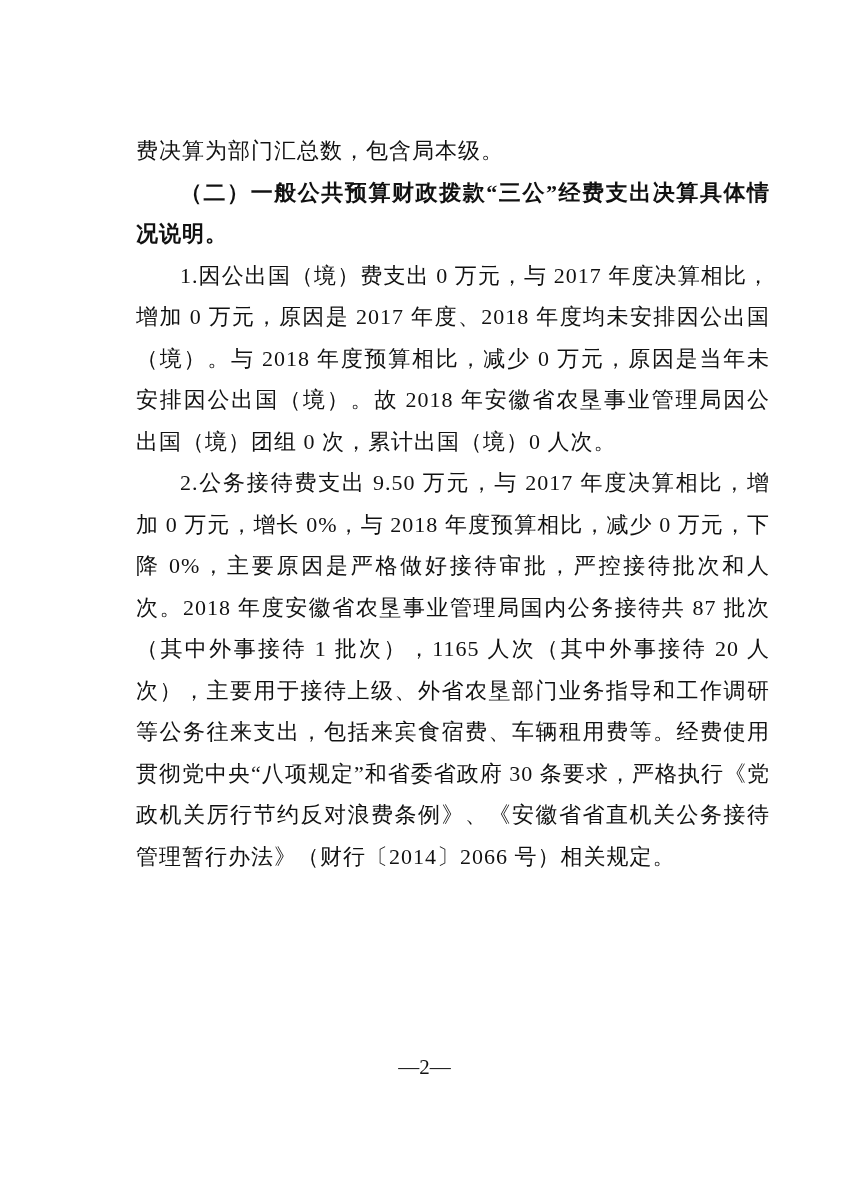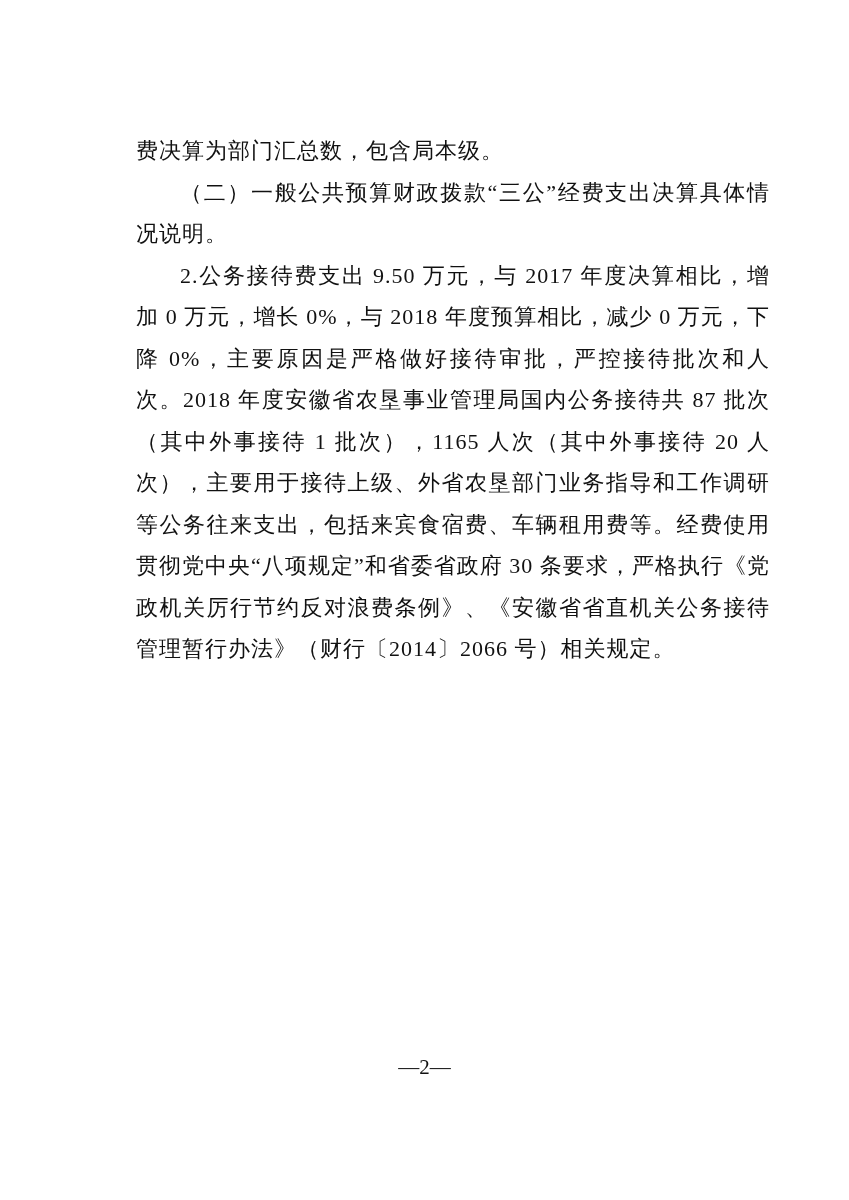--- a/index.html
+++ b/index.html
@@ -33,36 +33,37 @@
     line-height: 41.5px;
     letter-spacing: 1px;
     text-align: justify;
     text-justify: inter-ideograph;
     word-break: break-all;
   }
   p.indent {
     text-indent: 2em;
   }
   p.heading {
-    font-weight: normal;
+    font-weight: bold;
   }
   .page-footer {
     position: absolute;
     left: 0;
     top: 1052px;
     width: 849px;
     text-align: center;
     font-size: 21px;
     line-height: 30px;
     letter-spacing: 0;
   }
 </style>
 </head>
 <body>
 
 <div class="page">
   <div class="content">
     <p>费决算为部门汇总数，包含局本级。</p>
     <p class="indent heading">（二）一般公共预算财政拨款“三公”经费支出决算具体情况说明。</p>
+    <p class="indent">1.因公出国（境）费支出 0 万元，与 2017 年度决算相比，增加 0 万元，原因是 2017 年度、2018 年度均未安排因公出国（境）。与 2018 年度预算相比，减少 0 万元，原因是当年未安排因公出国（境）。故 2018 年安徽省农垦事业管理局因公出国（境）团组 0 次，累计出国（境）0 人次。</p>
     <p class="indent">2.公务接待费支出 9.50 万元，与 2017 年度决算相比，增加 0 万元，增长 0%，与 2018 年度预算相比，减少 0 万元，下降 0%，主要原因是严格做好接待审批，严控接待批次和人次。2018 年度安徽省农垦事业管理局国内公务接待共 87 批次（其中外事接待 1 批次），1165 人次（其中外事接待 20 人次），主要用于接待上级、外省农垦部门业务指导和工作调研等公务往来支出，包括来宾食宿费、车辆租用费等。经费使用贯彻党中央“八项规定”和省委省政府 30 条要求，严格执行《党政机关厉行节约反对浪费条例》、《安徽省省直机关公务接待管理暂行办法》（财行〔2014〕2066 号）相关规定。</p>
   </div>
   <div class="page-footer">—2—</div>
 </div>
 
 </body></html>

